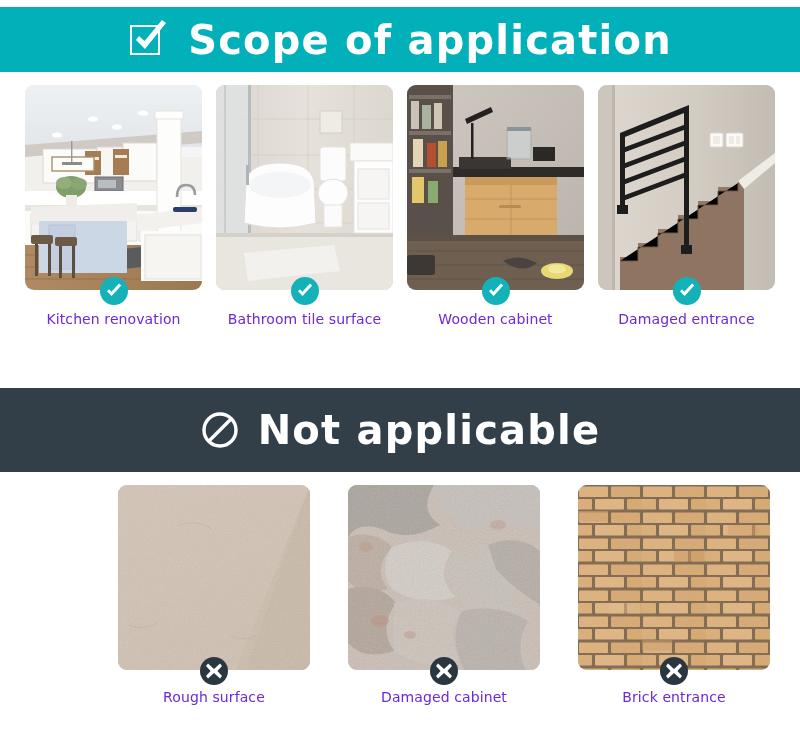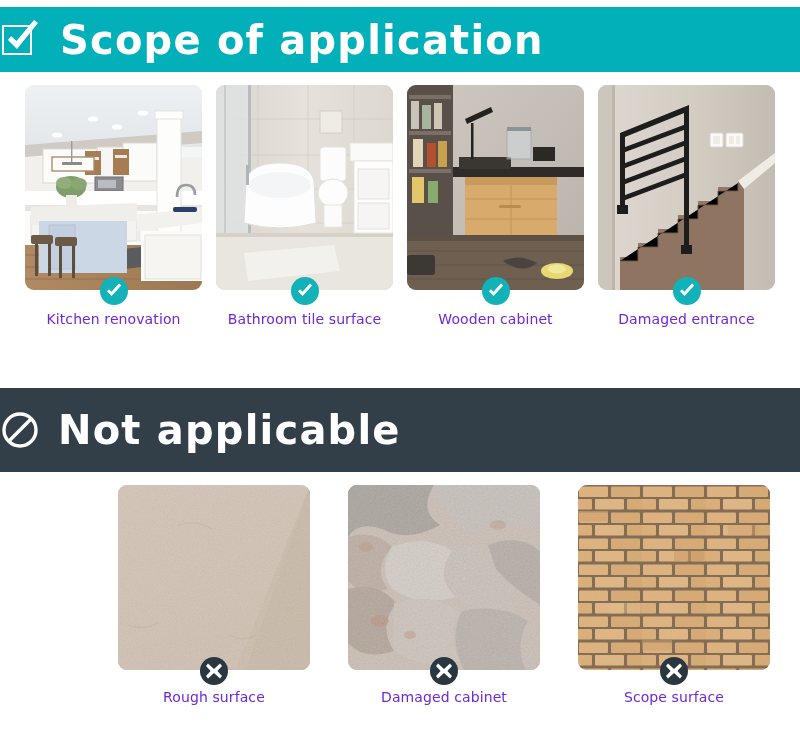--- a/index.html
+++ b/index.html
@@ -16,21 +16,21 @@
     position: relative;
   }
 
   
   .banner {
     position: absolute;
     left: 0;
     width: 800px;
     display: flex;
     align-items: center;
-    justify-content: flex-start;
+    justify-content: center;
     gap: 18px;
   }
   .banner-ok {
     top: 7px;
     height: 65px;
     background: #02b0b9;
   }
   .banner-no {
     top: 388px;
     height: 84px;
@@ -550,16 +550,16 @@
         <rect x="150" y="40" width="30" height="10.5" fill="#d49a63" opacity="0.5"></rect>
         <rect x="64" y="155" width="30" height="10.5" fill="#c89963" opacity="0.5"></rect>
         <rect width="192" height="185" filter="url(#grain3)" opacity="0.35" fill="#d7ab75"></rect>
       </svg>
     </div>
     <div class="badge">
       <svg viewBox="0 0 28 28" width="28" height="28" aria-hidden="true">
         <path d="M8 6.5 L14 12 L20 6.5 L22 9 L17.4 14 L22 19 L20 21.5 L14 16 L8 21.5 L6 19 L10.6 14 L6 9 Z" fill="#ffffff"></path>
       </svg>
     </div>
-    <div class="caption">Scope surface</div>
+    <div class="caption">Brick entrance</div>
   </div>
 
 </div>
 
 </body></html>

